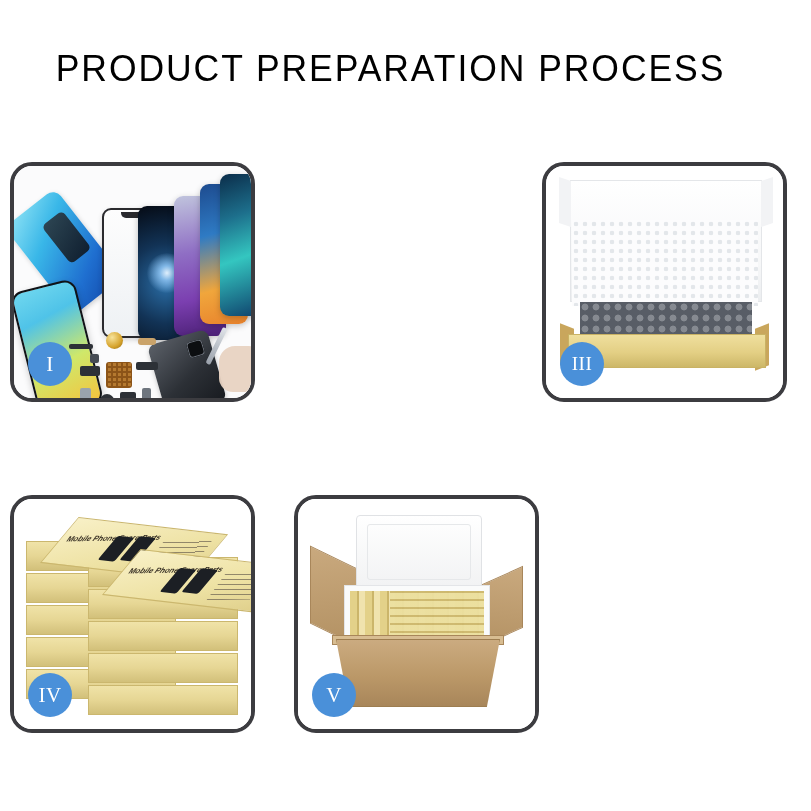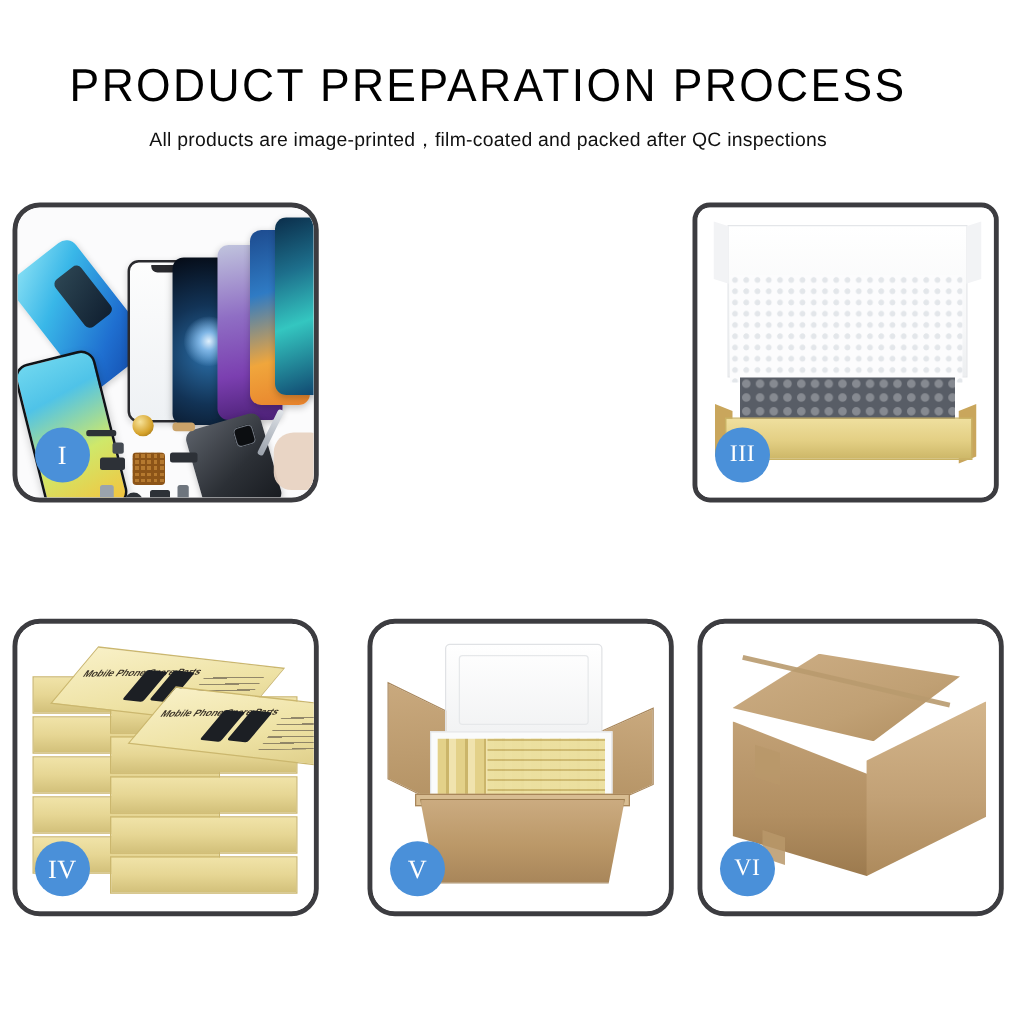--- a/index.html
+++ b/index.html
@@ -29,21 +29,21 @@
 
   
   .grid { position: absolute; left: 10px; top: 162px; width: 793px; height: 575px; }
   .panel {
     position: absolute; width: 245px; height: 240px;
     border: 4px solid #3c3c40; border-radius: 22px;
     background: #ffffff; overflow: hidden;
   }
   .p1 { left: 0px;   top: 0px; }
   .p2 { left: 284px; top: 0px; }
-  .p3 { left: 544px; top: 0px; border-radius: 14px; }
+  .p3 { left: 532px; top: 0px; }
   .p4 { left: 0px;   top: 333px; height: 238px; }
   .p5 { left: 284px; top: 333px; height: 238px; }
   .p6 { left: 548px; top: 333px; height: 238px; }
 
   .stage { position: absolute; inset: 0; overflow: hidden; }
 
   .badge {
     position: absolute; left: 14px; bottom: 12px;
     width: 44px; height: 44px; border-radius: 50%;
     background: #4a90d9; color: #ffffff;
@@ -317,21 +317,20 @@
   .c-tapeA { position:absolute; left:42px; top:100px; width:20px; height:26px; background:#b8986a; opacity:.85; transform: skewY(18deg); }
   .c-tapeB { position:absolute; left:48px; top:168px; width:18px; height:22px; background:#b8986a; opacity:.85; transform: skewY(18deg); }
 </style>
 </head>
 <body>
 
 <div class="page">
 
   <div class="header">
     <div class="title">PRODUCT PREPARATION PROCESS</div>
-    <div class="subtitle">All products are image-printed，film-coated and packed after QC inspections</div>
   </div>
 
   <div class="grid">
 
     <div class="panel p1">
       <div class="stage">
         <div class="oca"></div>
         <div class="glass"></div>
         <div class="ph-dark"></div>
         <div class="ph-purple"></div>
@@ -406,26 +405,15 @@
         <div class="v-lid"></div>
         <div class="v-foam"></div>
         <div class="v-inner"></div>
         <div class="v-inner2"></div>
         <div class="v-rim"></div>
         <div class="v-body"></div>
       </div>
       <div class="badge">V</div>
     </div>
 
-    <div class="panel p6">
-      <div class="stage">
-        <div class="c-top"></div>
-        <div class="c-seam"></div>
-        <div class="c-left"></div>
-        <div class="c-right"></div>
-        <div class="c-tapeA"></div>
-        <div class="c-tapeB"></div>
-      </div>
-      <div class="badge w3">VI</div>
-    </div>
 
   </div>
 </div>
 
 </body></html>

